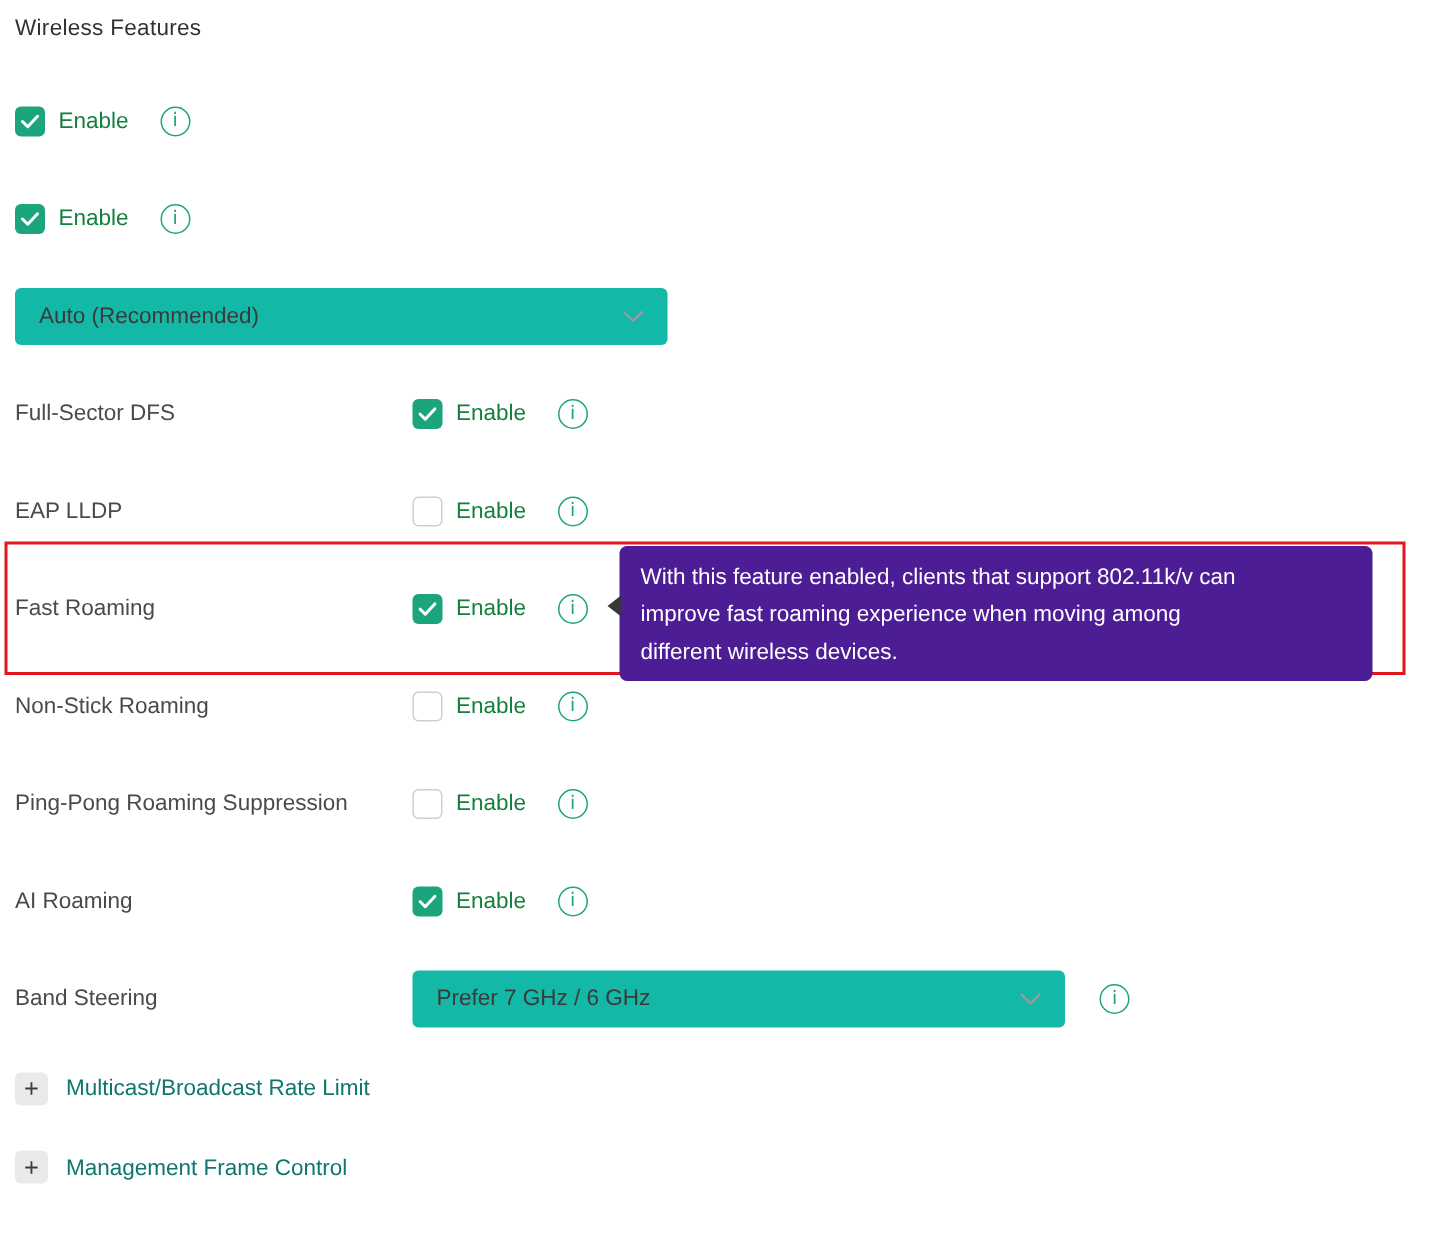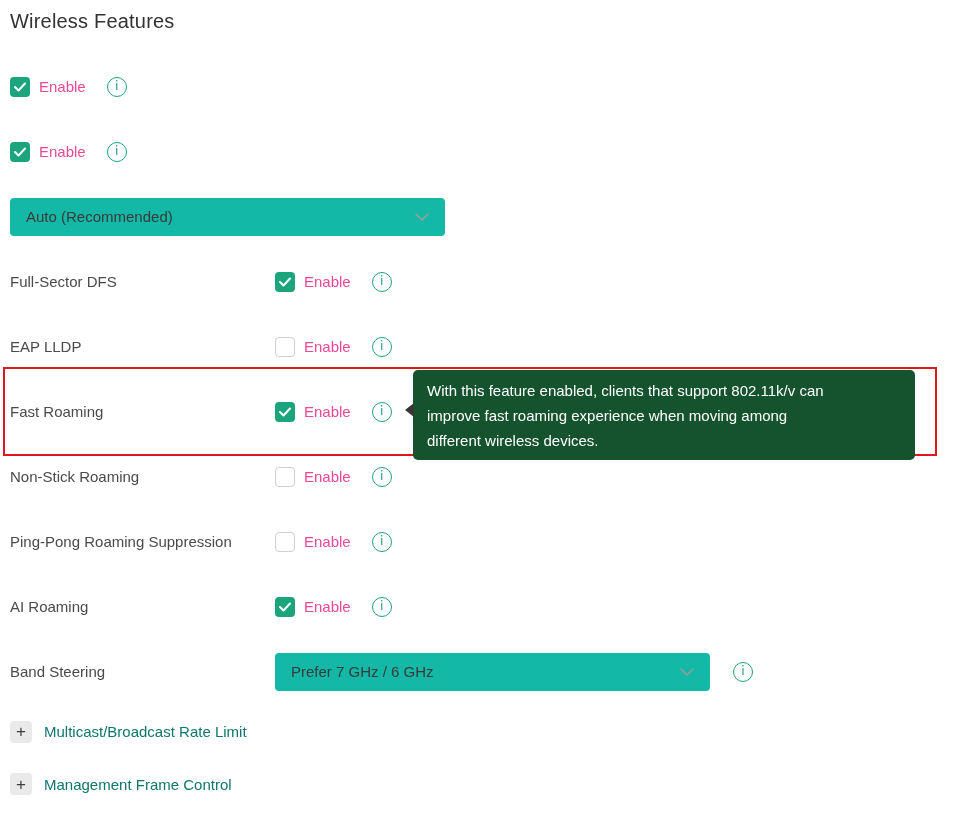--- a/index.html
+++ b/index.html
@@ -7,21 +7,21 @@
   body {
     width: 962px; height: 833px;
     background: #ffffff;
     font-family: "Liberation Sans", "DejaVu Sans", sans-serif;
     color: #474747;
     overflow: hidden;
   }
   .container { padding: 10px 0 0 10px; width: 952px; }
 
   .page-title {
-    font-size: 20px;
+    font-size: 15px;
     font-weight: 500;
     color: #323232;
     letter-spacing: 0.2px;
     margin: 0 0 21px 0;
   }
 
   .row {
     height: 65px;
     display: flex;
     align-items: center;
@@ -44,21 +44,21 @@
     flex-shrink: 0;
     cursor: pointer;
   }
   .checkbox.checked { background: #1ca47c; }
   .checkbox.unchecked { background: #ffffff; border: 1px solid #cfcfcf; }
   .checkbox svg { display: block; }
 
   .checkbox-label {
     margin-left: 9px;
     font-size: 15px;
-    color: #ec4899;
+    color: #15803d;
   }
 
   .info-icon {
     margin-left: 21px;
     width: 20px; height: 20px;
     border-radius: 50%;
     border: 1.5px solid #1ca47c;
     color: #1ca47c;
     display: flex; align-items: center; justify-content: center;
     font-size: 12.5px;
@@ -88,21 +88,21 @@
     left: -7px; top: -12px;
     width: 934px; height: 89px;
     border: 2px solid #e0171e;
     pointer-events: none;
     z-index: 4;
   }
   .tooltip {
     position: absolute;
     left: 403px; top: -9px;
     width: 502px;
-    background: #14532d;
+    background: #4c1d95;
     border-radius: 5px;
     padding: 8px 14px 7px 14px;
     z-index: 10;
   }
   .tooltip-line {
     display: block;
     color: #ffffff;
     font-size: 15px;
     line-height: 25px;
     white-space: nowrap;

